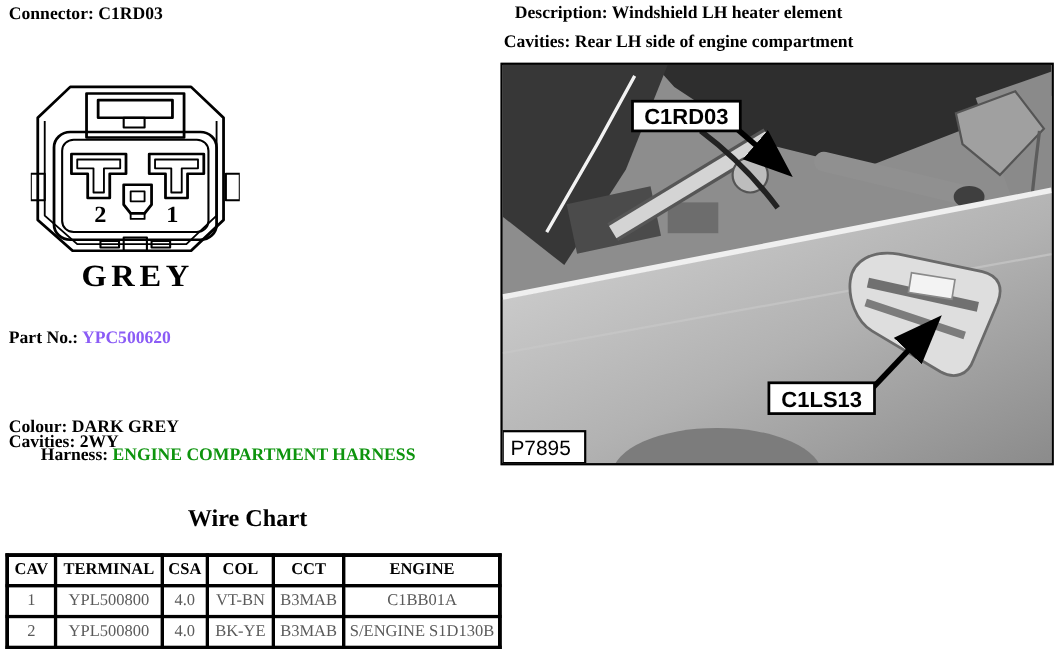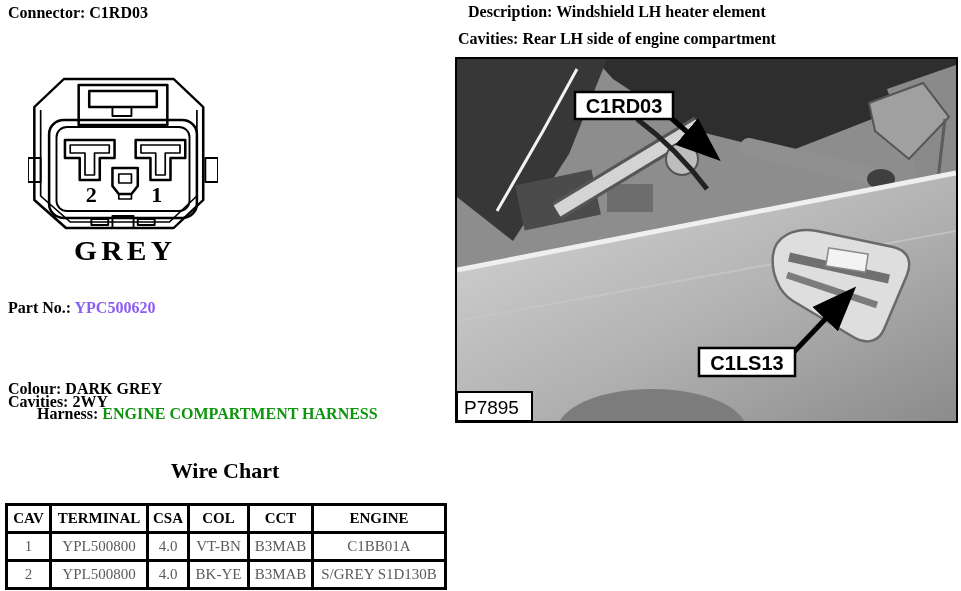--- a/index.html
+++ b/index.html
@@ -194,16 +194,16 @@
         <td>VT-BN</td>
         <td>B3MAB</td>
         <td>C1BB01A</td>
       </tr>
       <tr>
         <td>2</td>
         <td>YPL500800</td>
         <td>4.0</td>
         <td>BK-YE</td>
         <td>B3MAB</td>
-        <td>S/GREY S1D130B</td>
+        <td>S/ENGINE S1D130B</td>
       </tr>
     </tbody>
 </table>
 
 </body></html>

